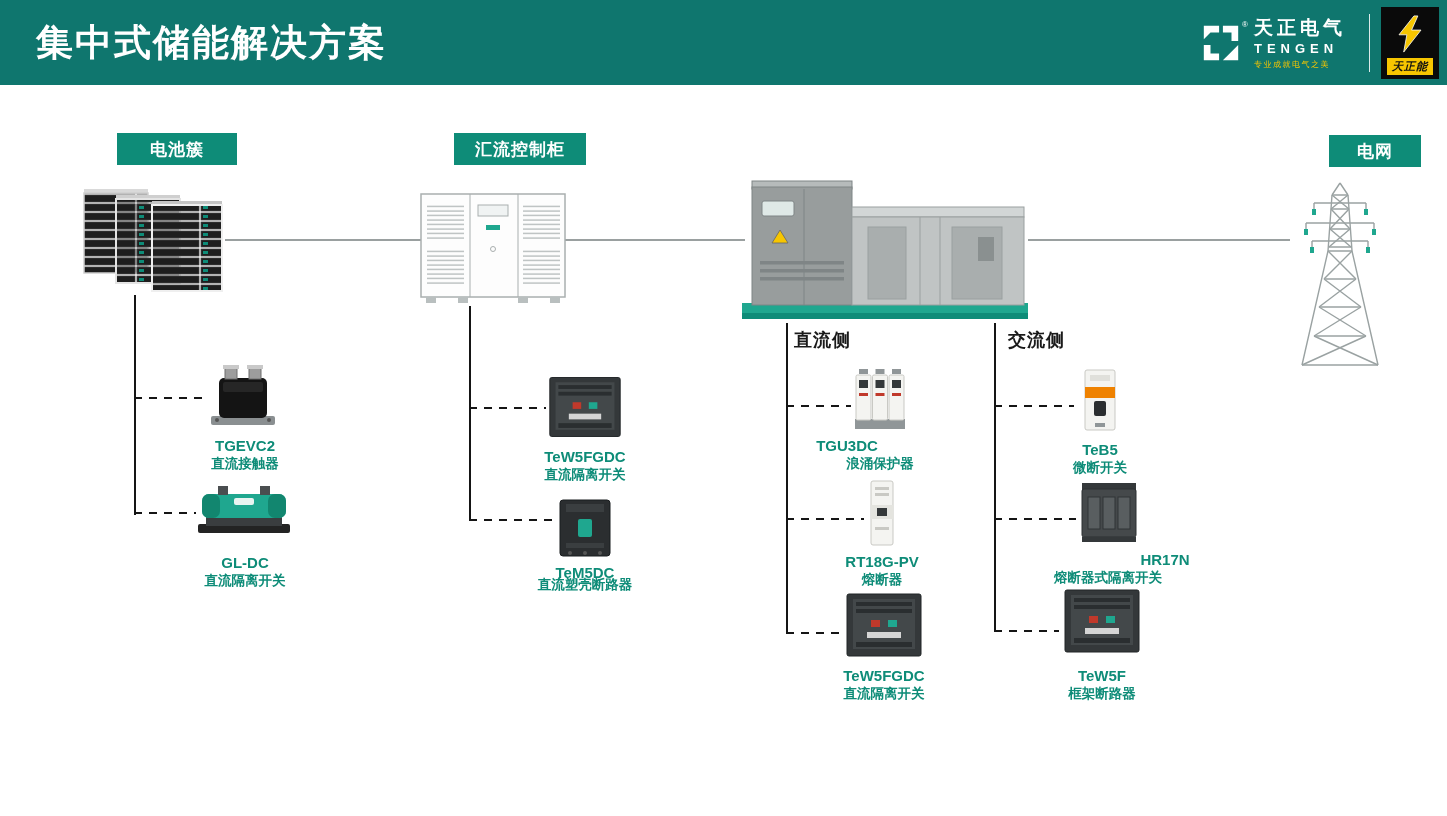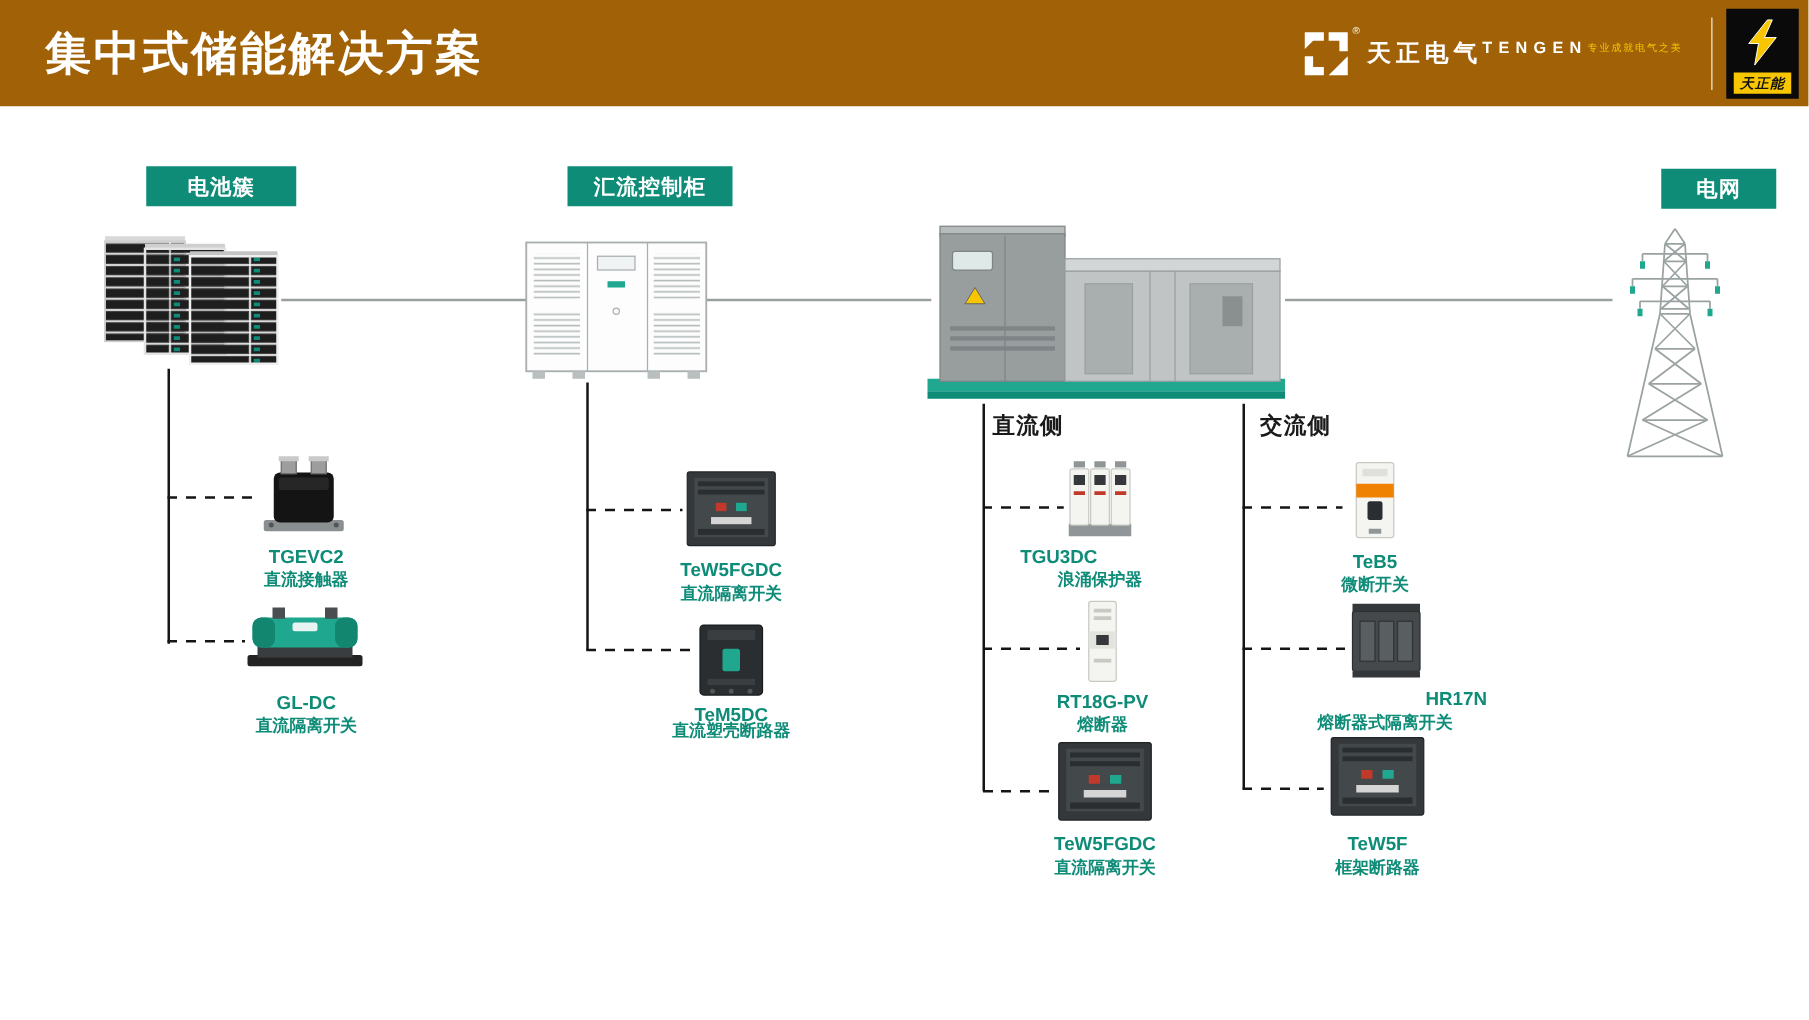--- a/index.html
+++ b/index.html
@@ -1,25 +1,25 @@
 <!DOCTYPE html>
 <html><head>
 <meta charset="utf-8">
 <style>
   * { margin:0; padding:0; box-sizing:border-box; }
   html,body { width:1447px; height:816px; background:#fff; font-family:"Liberation Sans","DejaVu Sans",sans-serif; }
   .slide { position:relative; width:1447px; height:816px; background:#fff; overflow:hidden; }
 
   
-  .header { position:absolute; top:0; left:0; width:1447px; height:85px; background:#a16207; }
+  .header { position:absolute; top:0; left:0; width:1447px; height:85px; background:#0f766e; }
   .title { position:absolute; left:36px; top:0; height:85px; line-height:85px; color:#fff; font-size:37px; font-weight:800; letter-spacing:2px; }
   .logo-area { position:absolute; right:8px; top:0; height:85px; display:flex; align-items:center; }
   .logo-mark { width:42px; height:42px; }
   .reg { color:#fff; font-size:8px; align-self:flex-start; margin-top:20px; }
-  .logo-text { display:flex; flex-direction:row; margin-left:6px; margin-right:12px; }
+  .logo-text { display:flex; flex-direction:column; margin-left:6px; margin-right:12px; }
   .logo-cn { color:#fff; font-size:19px; font-weight:800; letter-spacing:4px; }
   .logo-en { color:#fff; font-size:13px; font-weight:700; letter-spacing:5px; }
   .logo-tagline { color:#F7C600; font-size:8px; letter-spacing:1.5px; margin-top:3px; white-space:nowrap; }
   .divider { width:1px; height:58px; background:rgba(255,255,255,.85); margin:0 11px; }
   .badge { width:58px; height:72px; background:#0a0a0a; display:flex; flex-direction:column; align-items:center; justify-content:flex-end; }
   .badge-art { width:44px; height:44px; margin-bottom:2px; }
   .badge-label { background:#F7C600; color:#111; font-size:11px; font-weight:800; font-style:italic; padding:1px 5px; margin-bottom:4px; letter-spacing:1px; white-space:nowrap; }
 
   
   .canvas { position:absolute; top:85px; left:0; width:1447px; height:731px; }

